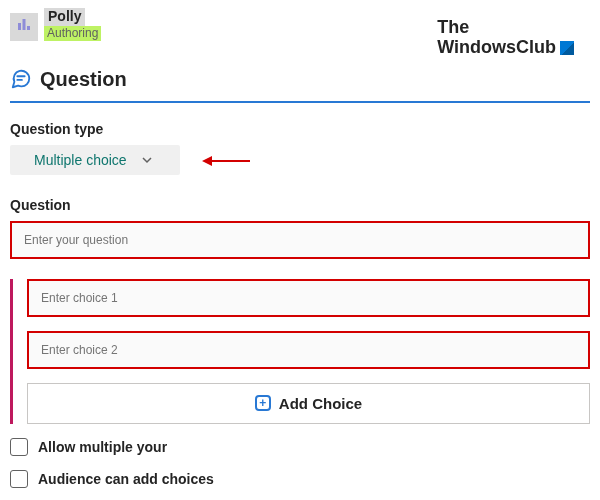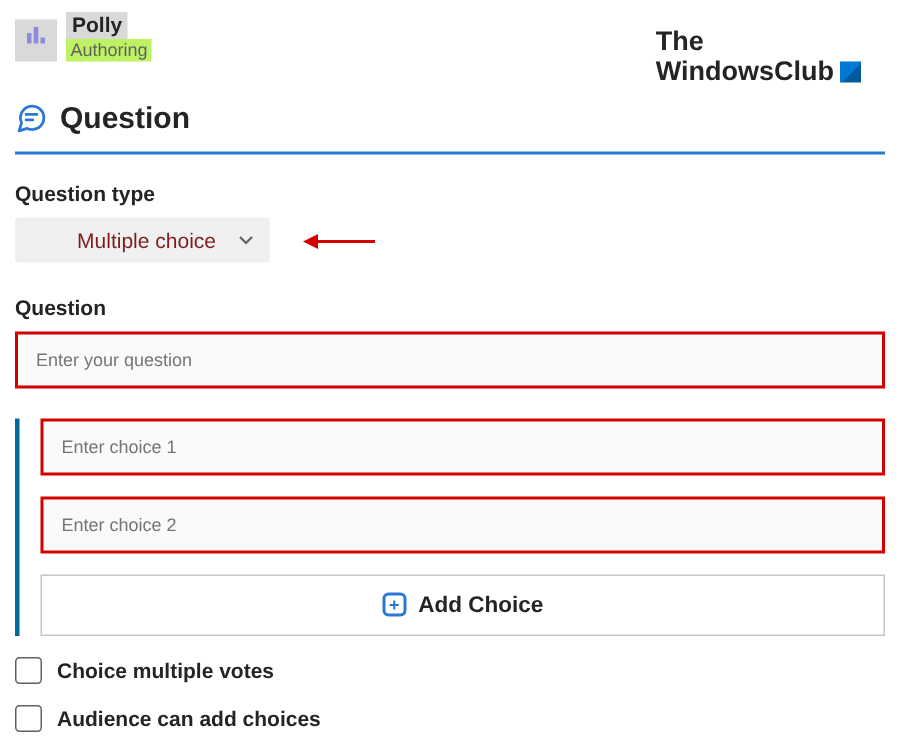--- a/index.html
+++ b/index.html
@@ -27,38 +27,38 @@
     .brand { text-align: left; font-weight: 700; font-size: 18px; line-height: 1.1; padding-right: 16px; padding-top: 10px; }
     .brand .row1 { display: block; }
     .brand .row2 { display: flex; align-items: center; gap: 4px; }
     .brand-sq { width: 14px; height: 14px; background: linear-gradient(135deg,#0078d4 55%,#005a9e 55%); display: inline-block; }
     .section-title { display: flex; align-items: center; gap: 8px; margin: 6px 0 10px 0; }
     .poll-icon { color: #2878d4; display: flex; }
     .section-title h2 { font-size: 20px; font-weight: 700; }
     .divider { height: 2px; background: #2878d4; margin: 6px 0 18px 0; }
     .label { font-weight: 700; font-size: 14px; margin-bottom: 8px; }
     .select {
-      display: inline-flex; align-items: center; justify-content: flex-end;
-      background: #f0f0f0; padding: 7px 10px; min-width: 170px;
+      display: inline-flex; align-items: center; justify-content: flex-start;
+      background: #f0f0f0; padding: 7px 24px; min-width: 170px;
       border-radius: 2px; cursor: pointer;
-      font-size: 14px; color: #7f1d1d;
+      font-size: 14px; color: #0f766e;
     }
     .chev { margin-left: 14px; color: #616161; display: flex; }
     .arrow-annot { color: #d30000; display: inline-flex; align-items: center; margin-left: 18px; vertical-align: middle; }
     .qsection { margin-top: 22px; }
     .input {
       width: 100%;
       border: 2px solid #d30000;
       padding: 10px 12px;
       font-size: 12px;
       color: #8a8886;
       background: #fafafa;
       outline: none;
     }
-    .choices-wrap { border-left: 3px solid #0369a1; padding-left: 14px; margin-top: 20px; }
+    .choices-wrap { border-left: 3px solid #be185d; padding-left: 14px; margin-top: 20px; }
     .choice-input { margin-bottom: 14px; }
     .addchoice {
       width: 100%;
       border: 1px solid #c8c6c4;
       background: #fff;
       padding: 11px 12px;
       display: flex; align-items: center; justify-content: center;
       gap: 8px;
       font-weight: 700;
       font-size: 15px;
@@ -137,19 +137,19 @@
   <input class="input choice-input" placeholder="Enter choice 1" style="">
   <input class="input choice-input" placeholder="Enter choice 2" style="">
   <button class="addchoice">
     <span class="plus">+</span>
     <span>Add Choice</span>
   </button>
 </div>
 
 <div class="chk-row">
   <span class="chk"></span>
-  <span class="chk-label">Choice multiple votes</span>
+  <span class="chk-label">Allow multiple your</span>
 </div>
 
 <div class="chk-row">
   <span class="chk"></span>
   <span class="chk-label">Audience can add choices</span>
 </div>
 
 </body></html>

